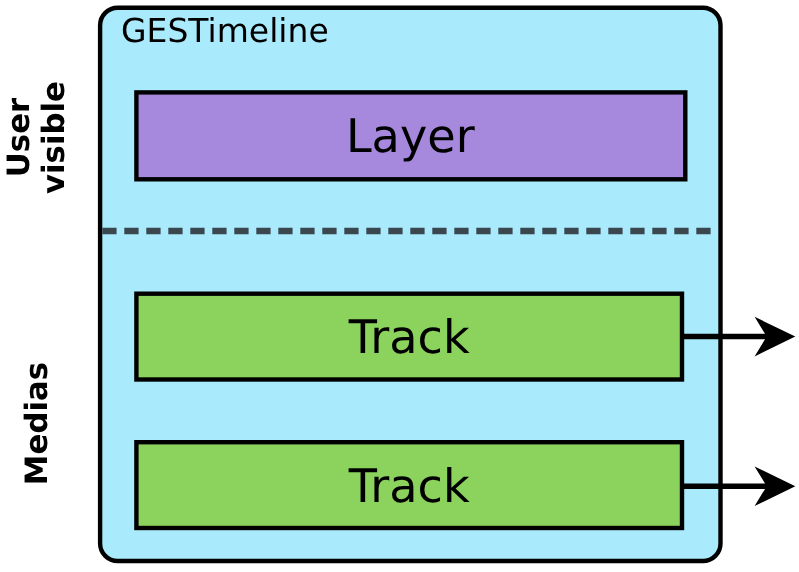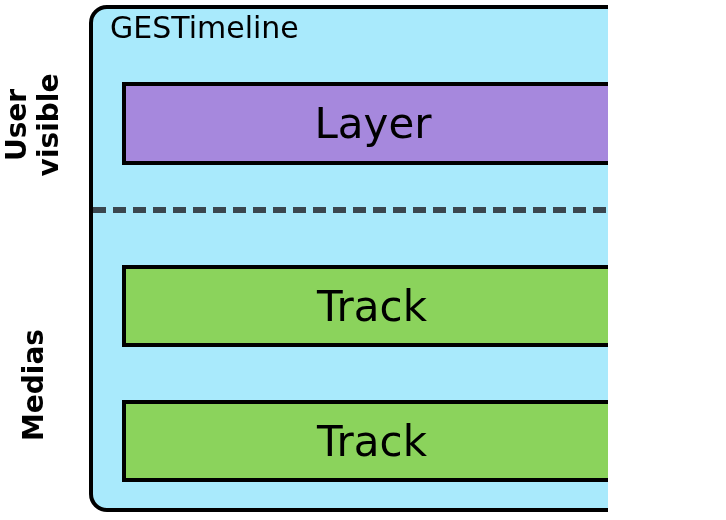--- a/index.html
+++ b/index.html
@@ -3,21 +3,21 @@
 <meta charset="utf-8">
 <style>
   html, body {
     margin: 0;
     padding: 0;
     background: #ffffff;
     font-family: "DejaVu Sans", sans-serif;
   }
   .canvas {
     position: relative;
-    width: 608px;
+    width: 726px;
     height: 520px;
     background: #ffffff;
     overflow: hidden;
   }
   svg { display: block; }
   .title-text {
     font-family: "DejaVu Sans", sans-serif;
     font-size: 30px;
     fill: #000000;
   }

